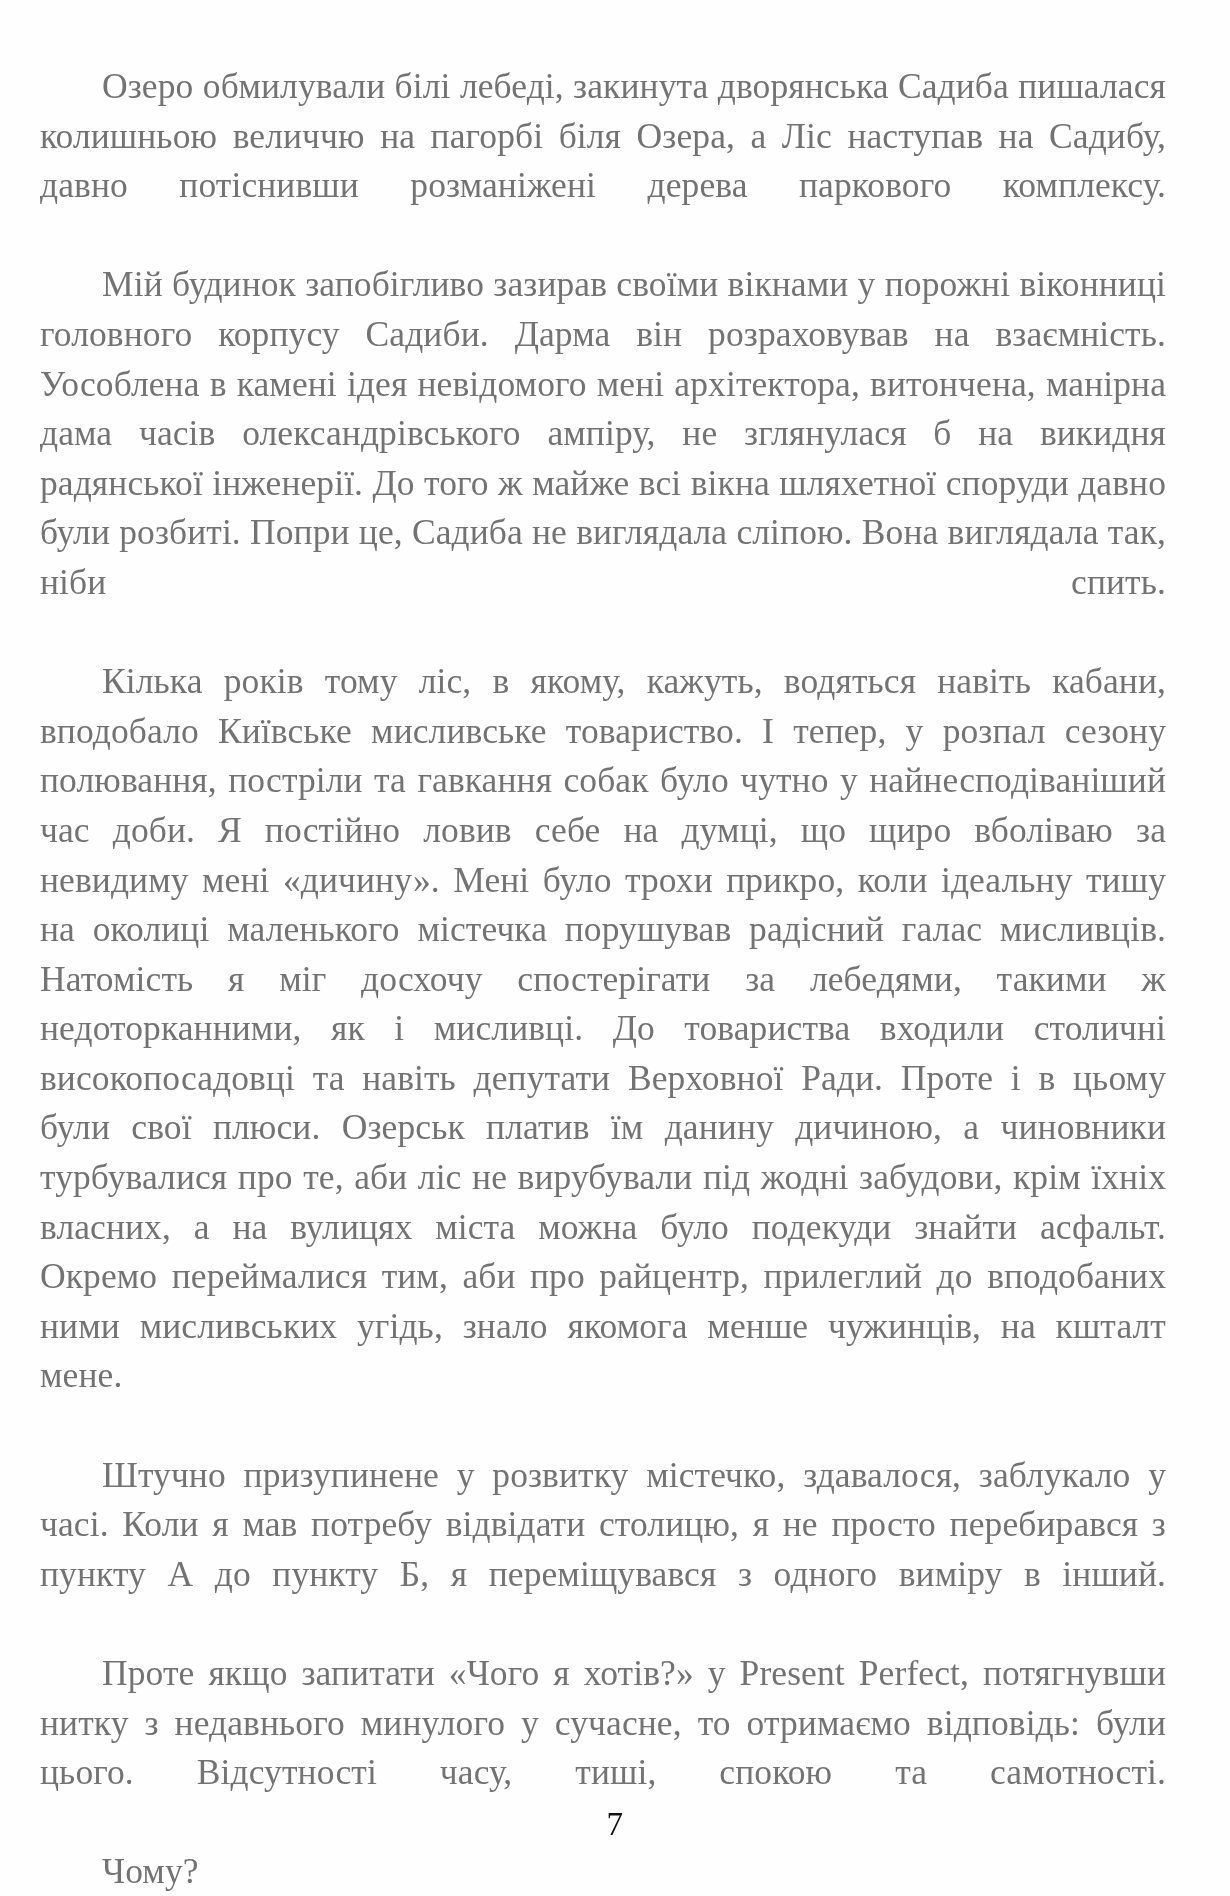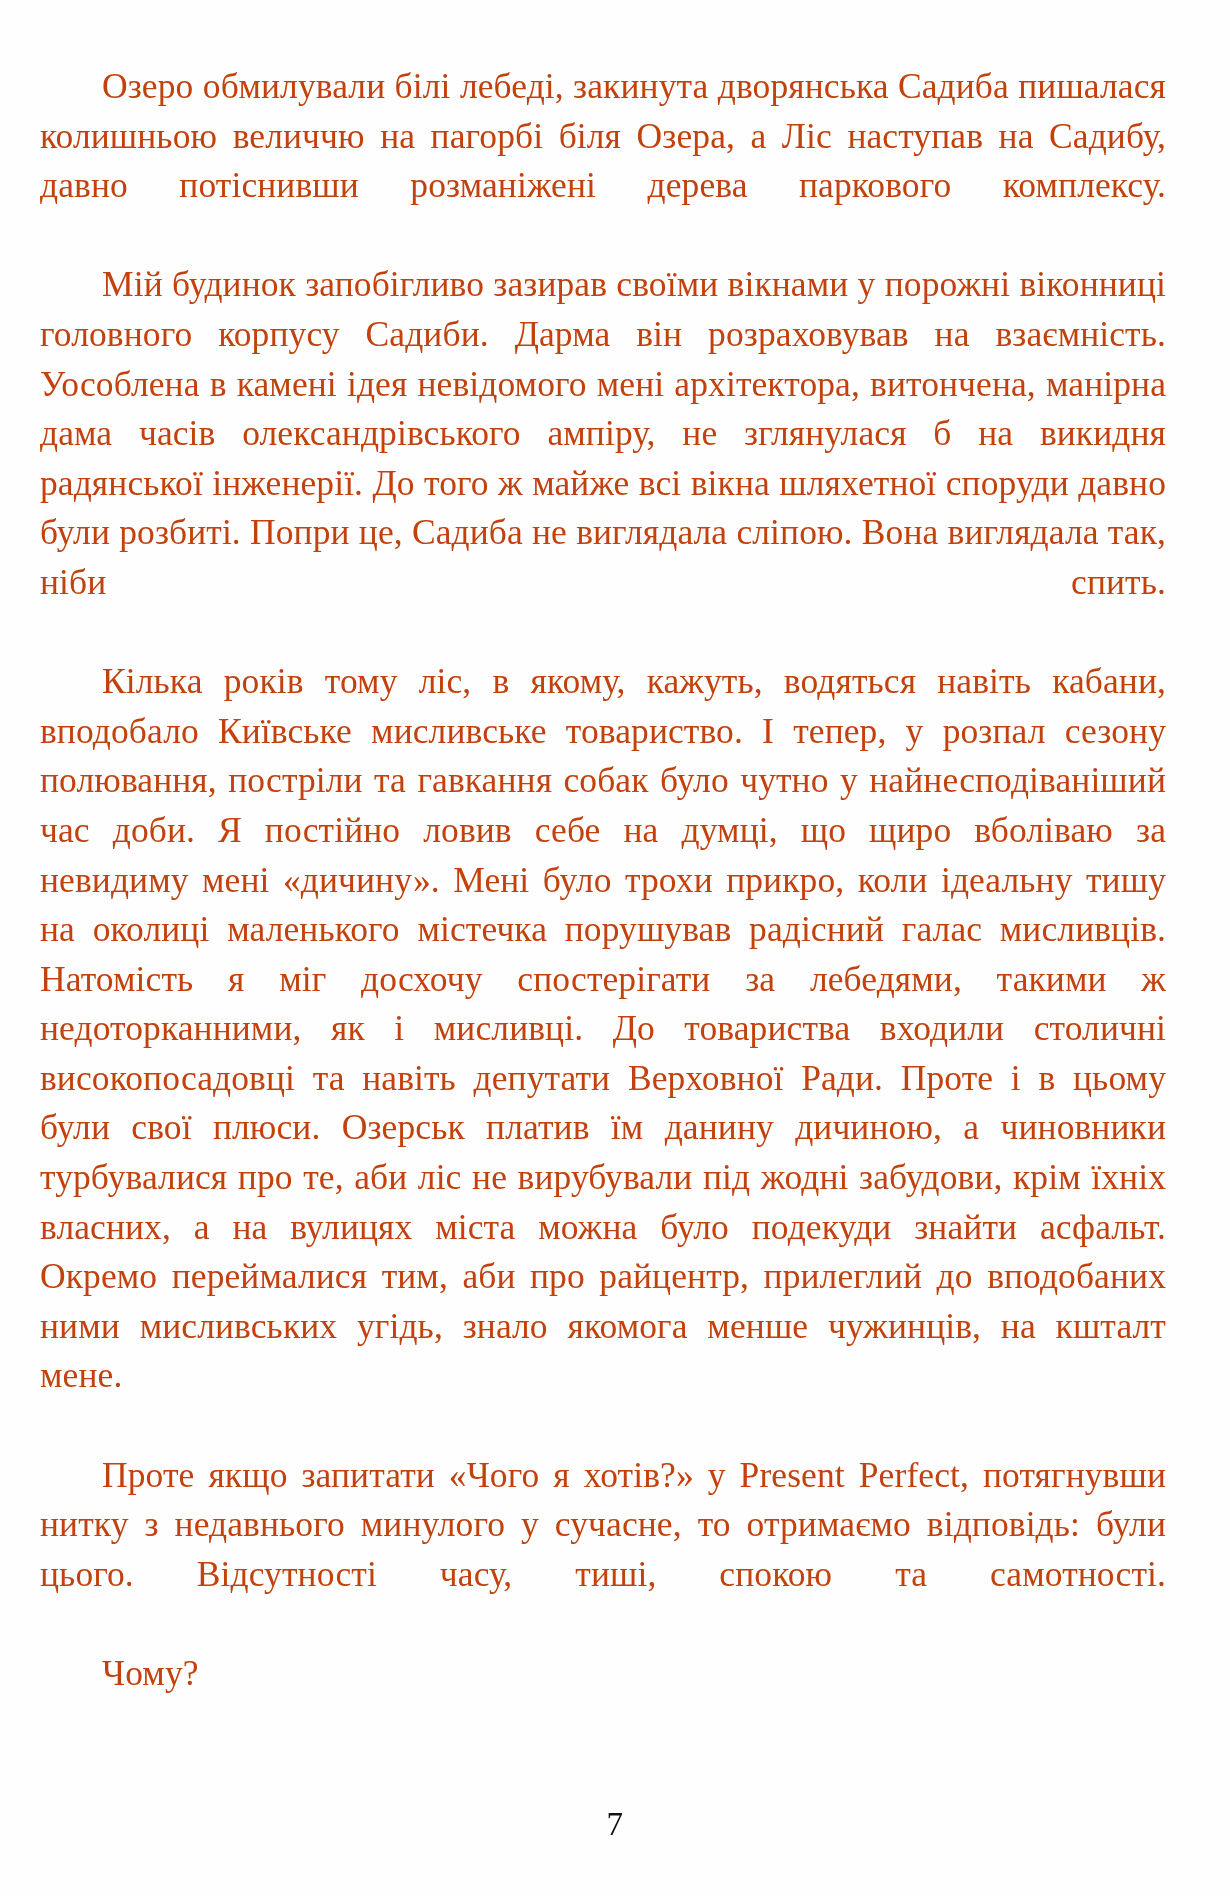--- a/index.html
+++ b/index.html
@@ -23,21 +23,21 @@
     left: 40px;
     top: 62px;
     width: 1126px;
   }
 
   .para {
     margin: 0;
     font-family: "Liberation Serif", "DejaVu Serif", serif;
     font-size: 35.5px;
     line-height: 49.6px;
-    color: #c2410c;
+    color: #737373;
     text-align: justify;
     text-justify: inter-word;
     text-indent: 62px;
     hyphens: manual;
     -webkit-hyphens: manual;
     word-spacing: 0.005em;
     letter-spacing: 0.1px;
   }
 
   
@@ -66,20 +66,21 @@
 </style>
 </head>
 <body>
 
 <div class="page">
 
   <div class="text-block">
     <p class="para natural">Озеро обмилували білі лебеді, закинута дворянська Садиба пишалася колишньою величчю на пагорбі біля Озера, а Ліс наступав на Садибу, давно потіснивши розманіжені дерева паркового комплексу.</p>
     <p class="para natural">Мій будинок запобігливо зазирав своїми вікнами у порожні віконниці головного корпусу Садиби. Дарма він розраховував на взаємність. Уособлена в камені ідея невідомого мені архітектора, витончена, манірна дама часів олександрівського ампіру, не зглянулася б на викидня радянської інженерії. До того ж майже всі вікна шляхетної споруди давно були розбиті. Попри це, Садиба не виглядала сліпою. Вона виглядала так, ніби спить.</p>
     <p class="para natural">Кілька років тому ліс, в якому, кажуть, водяться навіть кабани, вподобало Київське мисливське товариство. І тепер, у розпал сезону полювання, постріли та гавкання собак було чутно у найнесподіваніший час доби. Я постійно ловив себе на думці, що щиро вболіваю за невидиму мені «дичину». Мені було трохи прикро, коли ідеальну тишу на околиці маленького містечка порушував радісний галас мисливців. Натомість я міг досхочу спостерігати за лебедями, такими ж недоторканними, як і мисливці. До товариства входили столичні високопосадовці та навіть депутати Верховної Ради. Проте і в цьому були свої плюси. Озерськ платив їм данину дичиною, а чиновники турбувалися про те, аби ліс не вирубували під жодні забудови, крім їхніх власних, а на вулицях міста можна було подекуди знайти асфальт. Окремо переймалися тим, аби про райцентр, прилеглий до вподобаних ними мисливських угідь, знало якомога менше чужинців, на кшталт мене.</p>
+    <p class="para natural">Штучно призупинене у розвитку містечко, здавалося, заблукало у часі. Коли я мав потребу відвідати столицю, я не просто перебирався з пункту А до пункту Б, я переміщувався з одного виміру в інший.</p>
     <p class="para natural">Проте якщо запитати «Чого я хотів?» у Present Perfect, потягнувши нитку з недавнього минулого у сучасне, то отримаємо відповідь: були цього. Відсутності часу, тиші, спокою та самотності.</p>
     <p class="para natural">Чому?</p>
 
   </div>
 
   <div class="folio">7</div>
 
 </div>
 
 </body></html>

